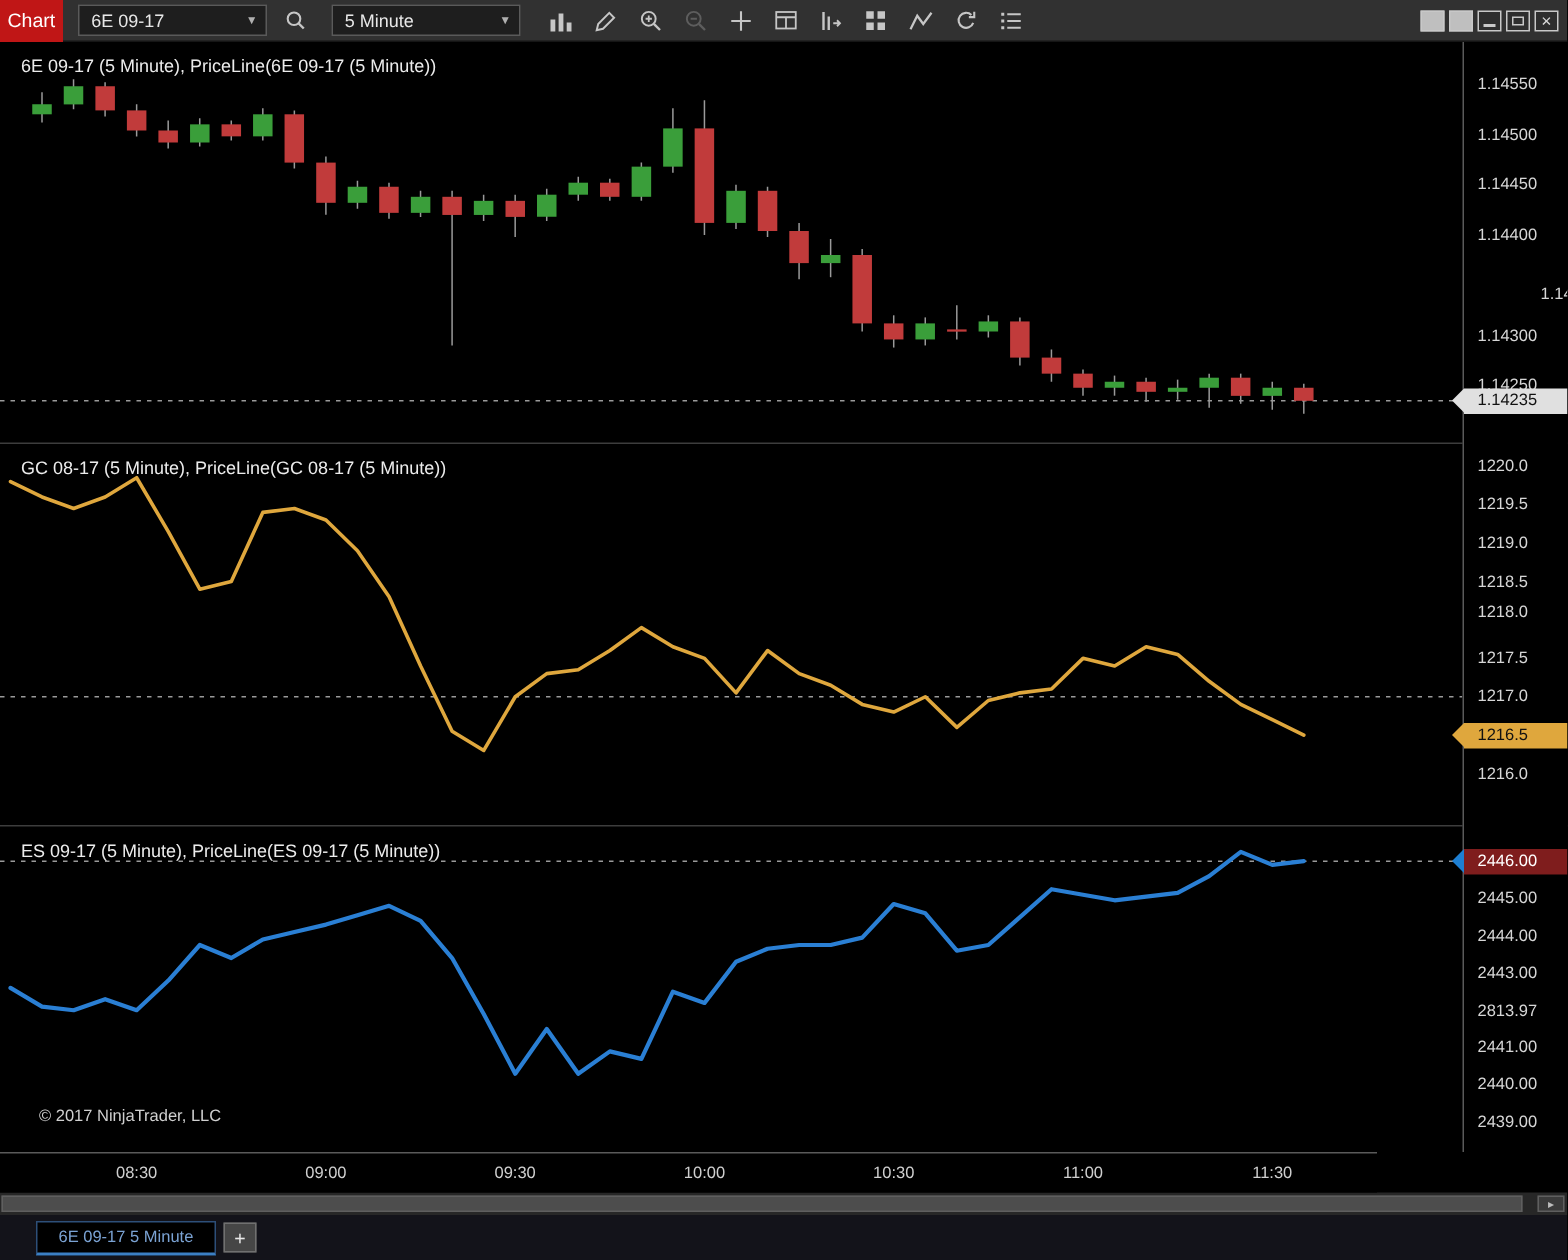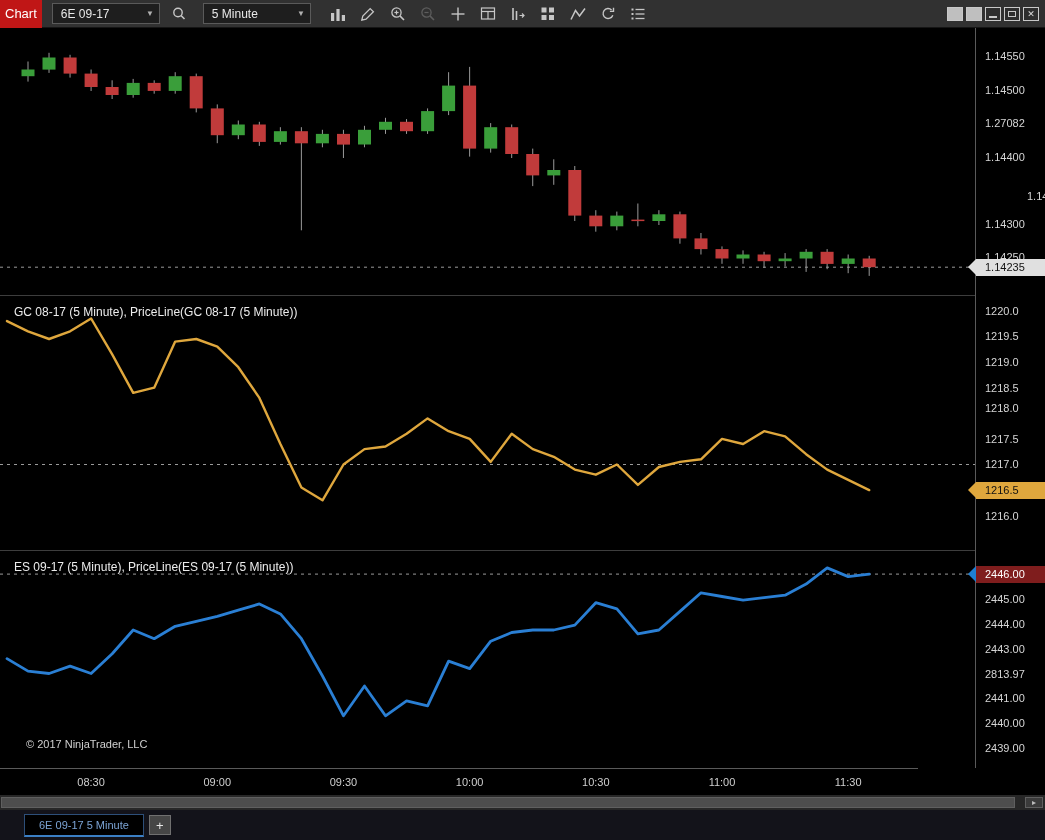--- a/index.html
+++ b/index.html
@@ -5,21 +5,21 @@
   * { margin:0; padding:0; box-sizing:border-box; }
   html,body { background:#000; }
   body { font-family:"Liberation Sans", sans-serif; }
   .window { position:relative; width:1045px; height:840px; background:#000; overflow:hidden; }
 
   
   .toolbar { position:absolute; top:0; left:0; width:1045px; height:28px; background:#313131;
              border-bottom:1px solid #151515; display:flex; align-items:center; gap:6px; }
   .chart-tab { height:40px; background:#c01616; color:#fff; font-size:13px; display:flex;
                align-items:center; padding:0 5px; cursor:default; }
-  .select { height:21px; width:108px; background:#1e1e1e; border:1px solid #5a5a5a; color:#e8e8e8;
+  .select { height:21px; width:126px; background:#1e1e1e; border:1px solid #5a5a5a; color:#e8e8e8;
             font-size:12px; display:flex; align-items:center; justify-content:space-between;
             padding:0 5px 0 8px; margin-left:4px; cursor:pointer; }
   .chev { color:#b0b0b0; font-size:8px; }
   .iconbtn { width:27px; height:24px; background:transparent; border:none; color:#c6c6c6;
              display:flex; align-items:center; justify-content:center; cursor:pointer; }
   .iconbtn.disabled { color:#5d5d5d; }
   .icon-row { display:flex; align-items:center; gap:3px; margin-left:8px; }
   .winbtns { margin-left:auto; display:flex; gap:3px; padding-right:6px; }
   .winbtn { width:16px; height:14px; border:1px solid #c8c8c8; background:#2e2e2e; position:relative; cursor:pointer; }
   .winbtn.filled { background:#bfbfbf; }
@@ -177,21 +177,21 @@
         <button class="winbtn min"></button>
         <button class="winbtn max"></button>
         <button class="winbtn close"></button>
       </div>
   </div>
 
   <div class="stage" id="stage">
     <div class="price-axis" id="price-axis">
         <div class="tick" style="top: 22.14px;">1.14550</div>
         <div class="tick" style="top: 55.64px;">1.14500</div>
-        <div class="tick" style="top: 89.14px;">1.27082</div>
+        <div class="tick" style="top: 89.14px;">1.14450</div>
         <div class="tick" style="top: 123px;">1.14400</div>
         <div class="tick" style="top: 162px; margin-left: 42px;">1.14350</div>
         <div class="tick" style="top: 189.64px;">1.14300</div>
         <div class="tick" style="top: 223.14px;">1.14250</div>
         <div class="marker" style="top: 230.69px; background: rgb(224, 224, 224); color: rgb(17, 17, 17);">
           <span class="marker-arrow" style="border-right-color: rgb(224, 224, 224);"></span>
           <span class="marker-text">1.14235</span>
         </div>
         <div class="tick" style="top: 276.849px;">1220.0</div>
         <div class="tick" style="top: 302.452px;">1219.5</div>
@@ -387,20 +387,21 @@
         </g>
         <g>
           <line x1="848.1700000000001" x2="848.1700000000001" y1="226.5" y2="245.2" stroke="#9a9a9a" stroke-width="1"></line>
           <rect x="841.7" y="230.5" width="13" height="5.4" fill="#3a9e3a"></rect>
         </g>
         <g>
           <line x1="869.2" x2="869.2" y1="227.8" y2="247.9" stroke="#9a9a9a" stroke-width="1"></line>
           <rect x="862.7" y="230.5" width="13" height="8.7" fill="#c13b3b"></rect>
         </g>
       </svg>
+      <div class="panel-label" style="top: 9px;">6E 09-17 (5 Minute), PriceLine(6E 09-17 (5 Minute))</div>
       <svg width="975" height="255" style="top: 268px;">
         <line x1="0" x2="975" y1="168.5" y2="168.5" stroke="#9a9a9a" stroke-width="1" stroke-dasharray="3 4"></line>
         <polyline points="7.0,25.1 28.0,35.3 49.1,43.0 70.1,35.3 91.1,22.5 112.2,58.4 133.2,96.8 154.2,91.7 175.2,45.6 196.3,43.0 217.3,50.7 238.3,71.2 259.4,101.9 280.4,148.0 301.4,191.5 322.5,204.3 343.5,168.5 364.5,153.1 385.5,150.5 406.6,137.7 427.6,122.4 448.6,135.2 469.7,142.9 490.7,165.9 511.7,137.7 532.8,153.1 553.8,160.8 574.8,173.6 595.8,178.7 616.9,168.5 637.9,188.9 658.9,171.0 680.0,165.9 701.0,163.3 722.0,142.9 743.1,148.0 764.1,135.2 785.1,140.3 806.1,158.2 827.2,173.6 848.2,183.8 869.2,194.1" fill="none" stroke="#dfa73d" stroke-width="2.4" stroke-linejoin="round" stroke-linecap="round"></polyline>
       </svg>
       <div class="panel-label" style="top: 277px;">GC 08-17 (5 Minute), PriceLine(GC 08-17 (5 Minute))</div>
       <svg width="975" height="217" style="top: 523px;">
         <line x1="0" x2="975" y1="23.1" y2="23.1" stroke="#9a9a9a" stroke-width="1" stroke-dasharray="3 4"></line>
         <polyline points="7.0,107.6 28.0,120.1 49.1,122.5 70.1,115.1 91.1,122.5 112.2,102.7 133.2,79.0 154.2,87.7 175.2,75.3 196.3,70.3 217.3,65.4 238.3,59.2 259.4,52.9 280.4,62.9 301.4,87.7 322.5,125.0 343.5,164.8 364.5,135.0 385.5,164.8 406.6,149.9 427.6,154.9 448.6,110.1 469.7,117.6 490.7,90.2 511.7,81.5 532.8,79.0 553.8,79.0 574.8,74.1 595.8,51.7 616.9,57.9 637.9,82.8 658.9,79.0 680.0,60.4 701.0,41.8 722.0,45.5 743.1,49.2 764.1,46.7 785.1,44.2 806.1,33.1 827.2,16.9 848.2,25.6 869.2,23.1" fill="none" stroke="#2a7fd4" stroke-width="2.8" stroke-linejoin="round" stroke-linecap="round"></polyline>
       </svg>
       <div class="panel-label" style="top: 532px;">ES 09-17 (5 Minute), PriceLine(ES 09-17 (5 Minute))</div>

